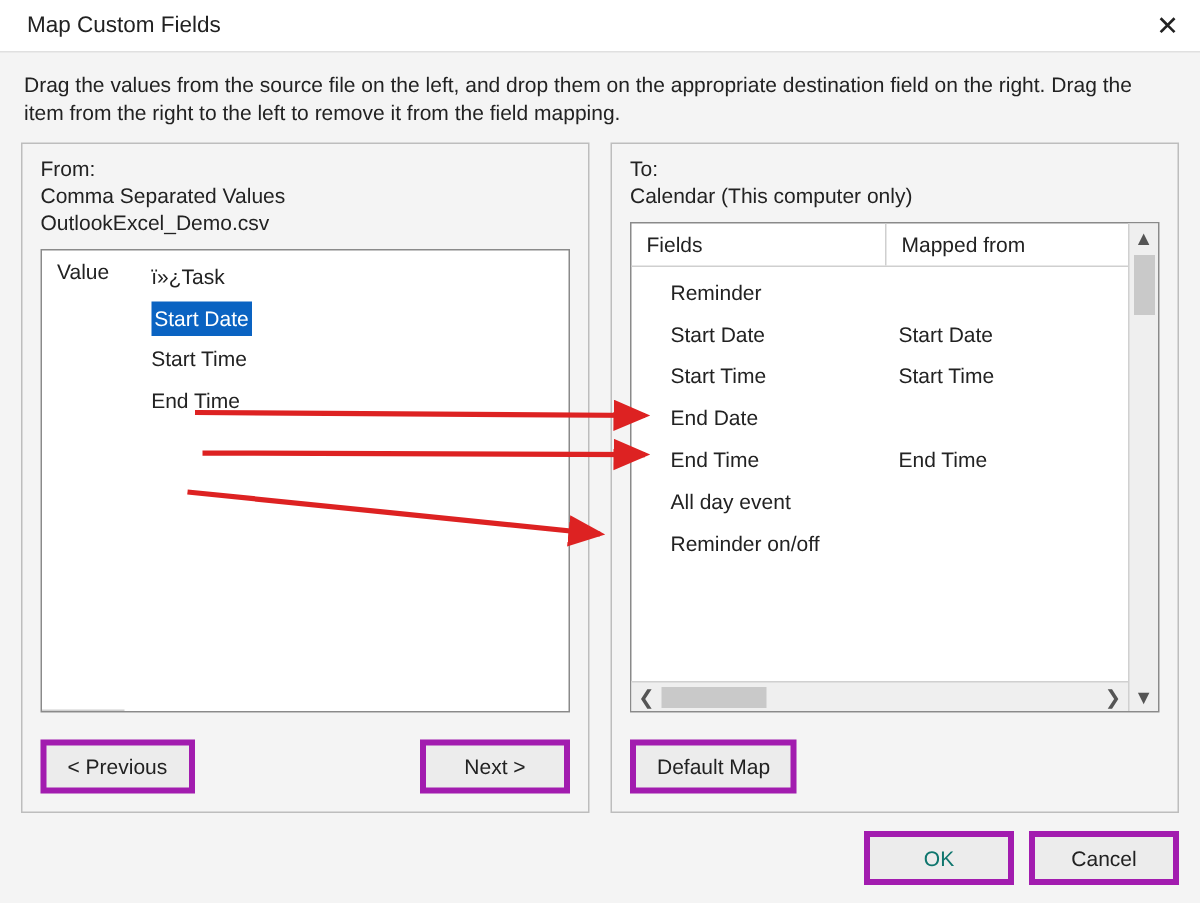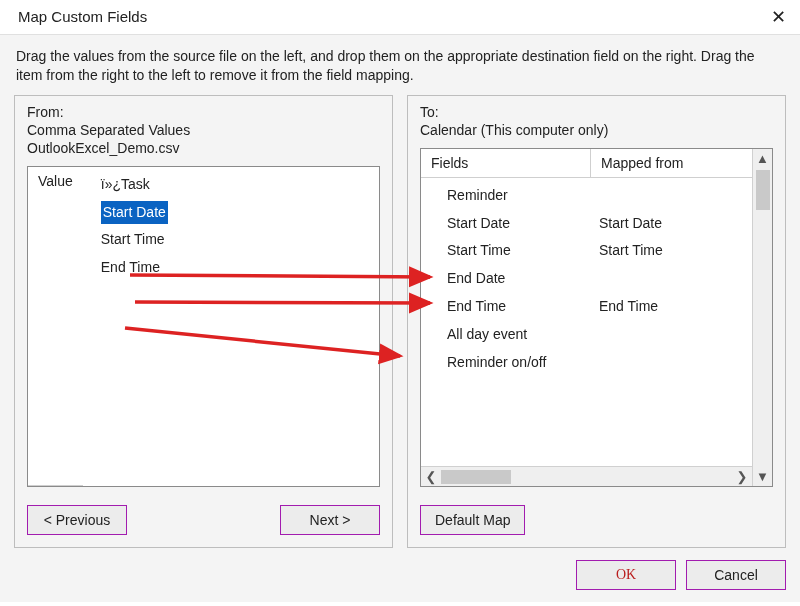--- a/index.html
+++ b/index.html
@@ -145,35 +145,35 @@
     width: 70px;
     background: #c9c9c9;
   }
   .panel-buttons {
     display: flex;
     justify-content: space-between;
     margin-top: 18px;
   }
   .btn {
     background: #ececec;
-    border: 1px solid #a21caf;
+    border: 4px solid #a21caf;
     font-size: 14px;
     padding: 6px 14px;
     min-width: 100px;
     text-align: center;
     cursor: default;
   }
   .footer {
     display: flex;
     justify-content: flex-end;
     gap: 10px;
     margin-top: 12px;
   }
   .footer .btn { min-width: 100px; }
-  .footer .btn.disabled { color: #b91c1c; font-family: Liberation Serif, serif; }
+  .footer .btn.disabled { color: #0f766e; }
   
   svg.overlay {
     position: absolute;
     left: 0; top: 0;
     width: 800px; height: 606px;
     pointer-events: none;
   }
 </style>
 </head>
 <body>

